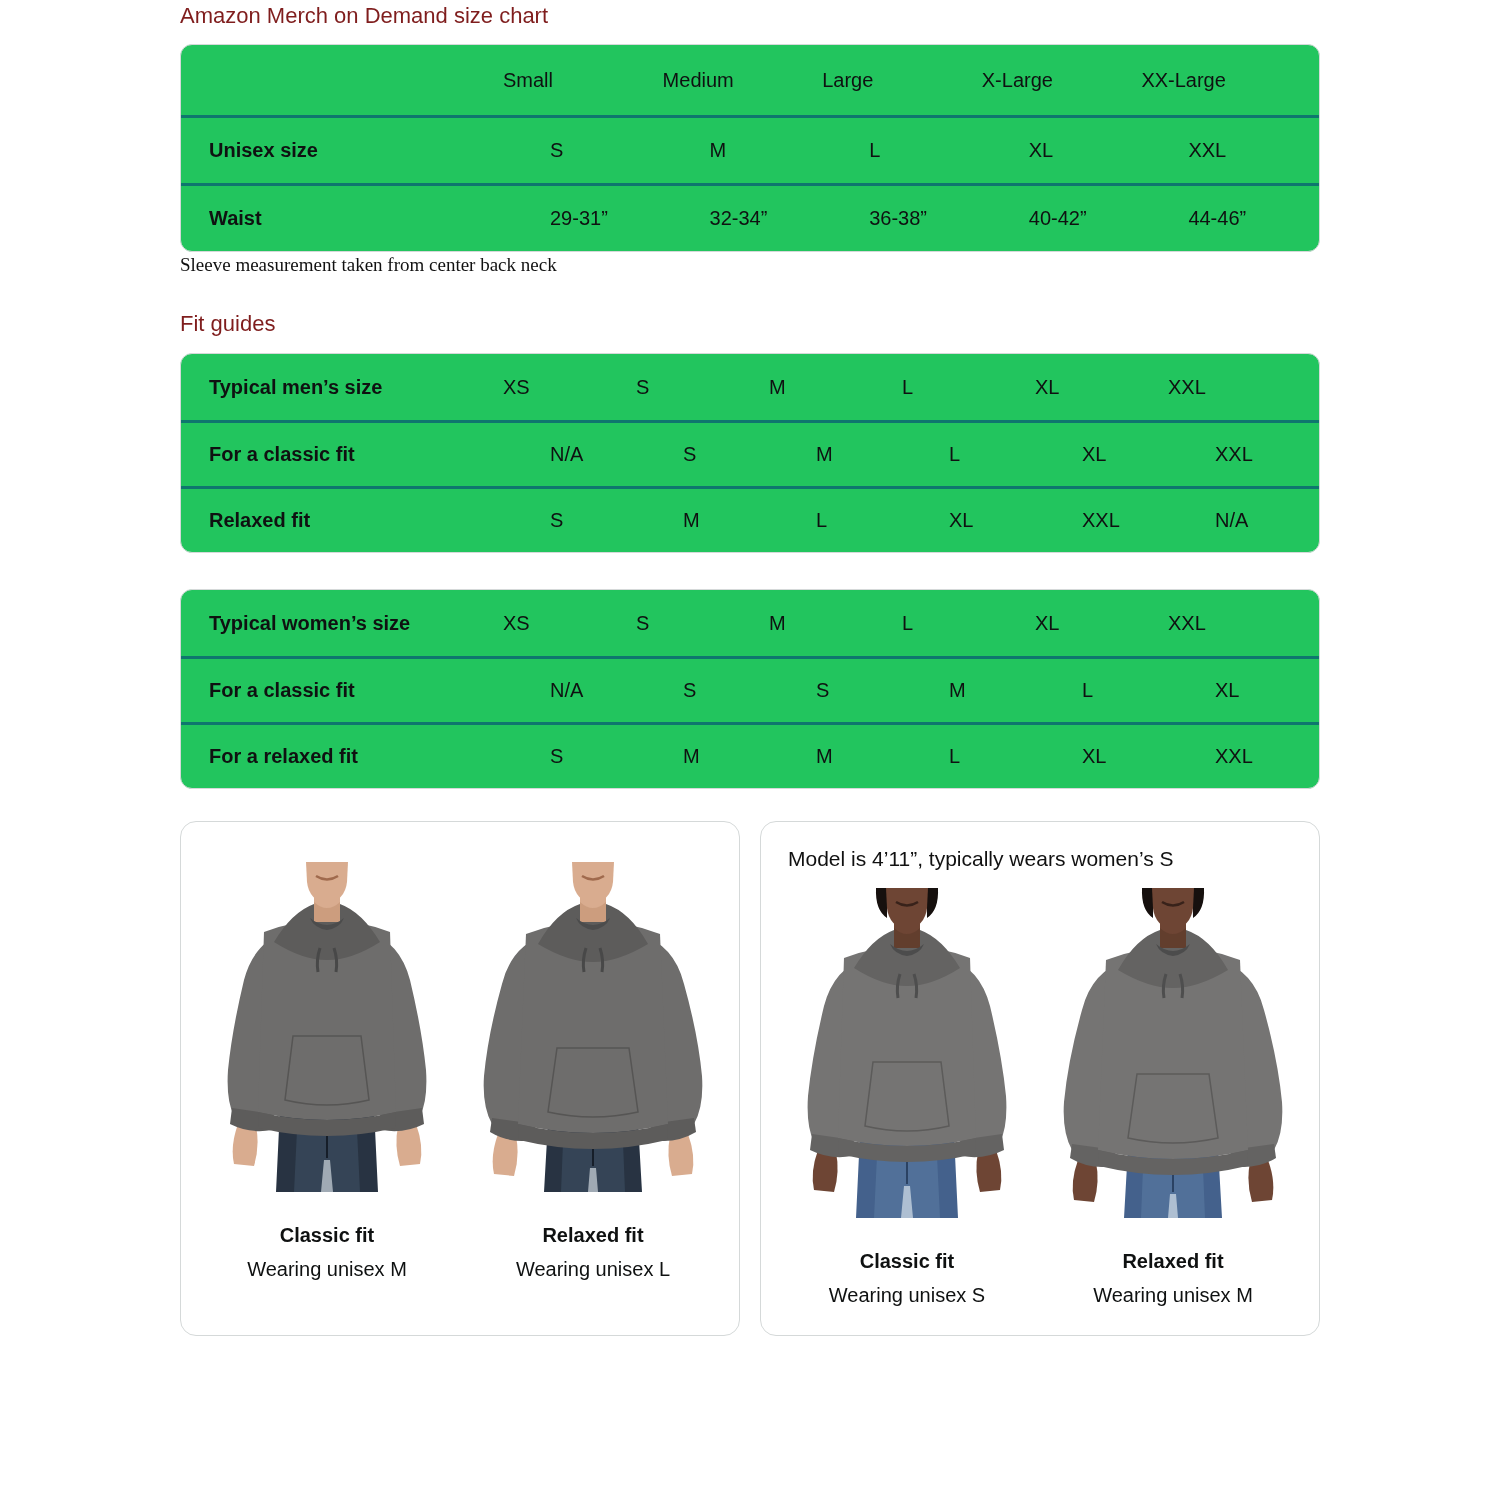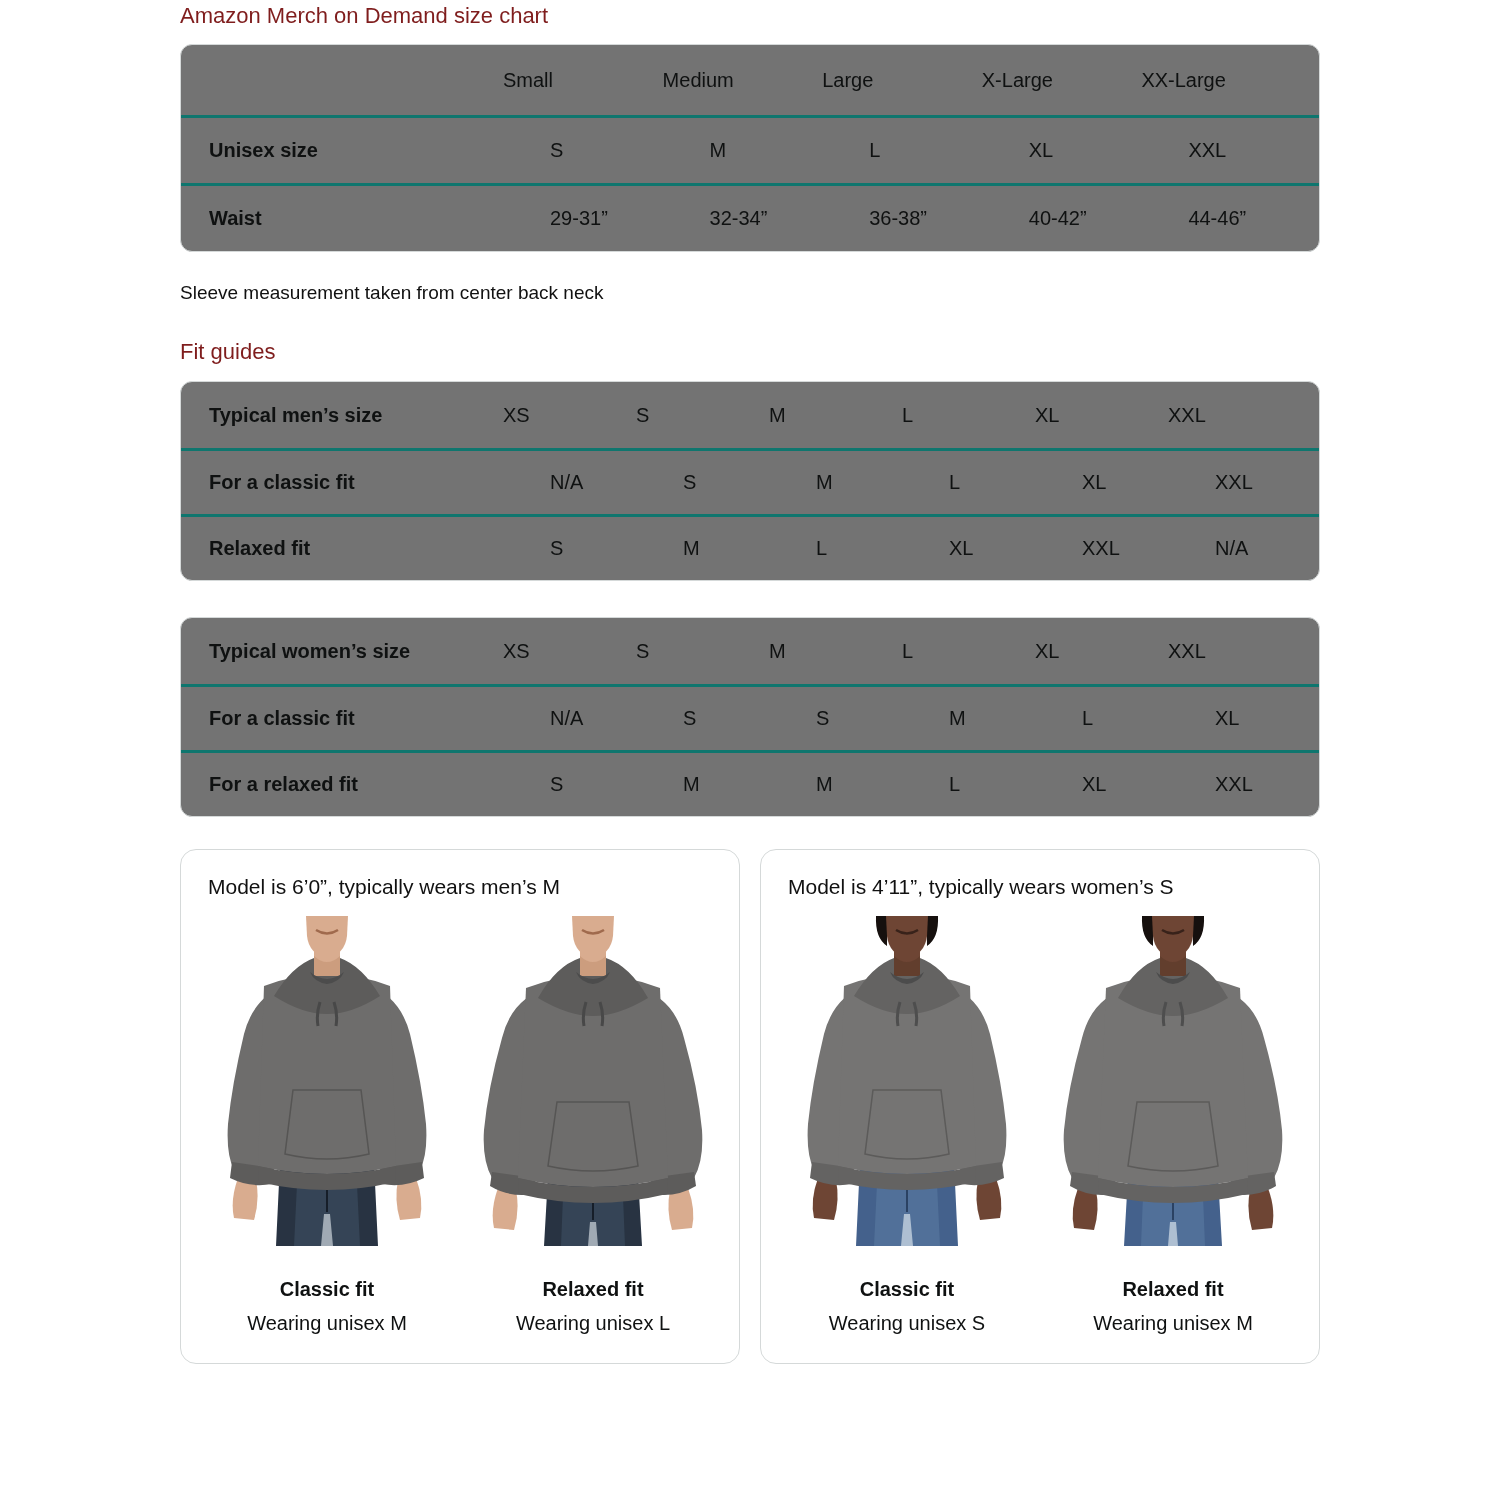--- a/index.html
+++ b/index.html
@@ -15,39 +15,40 @@
     color: #7f1d1d;
     line-height: 27px;
   }
   .page-title { margin-bottom: 15px; }
   .section-heading { margin: 34px 0 16px; }
 
   
   .tbl {
     border: 1px solid #d5d9d9;
     border-radius: 12px;
-    background: #737373;
+    background: #22c55e;
     overflow: hidden;
   }
   .trow {
     display: flex;
     align-items: center;
     min-height: 68px;
     padding: 0 18px 0 28px;
     font-size: 20px;
   }
   .fit-tbl .trow { min-height: 66px; }
   .trow + .trow { border-top: 3px solid #0f766e; gap: 47px; }
   .cell { flex: 1 1 0; text-align: left; padding-right: 6px; }
   .cell.label { flex: 0 0 294px; font-weight: 700; }
   .tbl.womens { margin-top: 36px; }
   .chart-note {
-    margin-top: 30px;
+    margin-top: 2px;
     font-size: 19px;
     color: #111111;
+    font-family: Liberation Serif, serif;
   }
 
   
   .cards { display: flex; gap: 20px; margin-top: 32px; }
   .model-card {
     width: 560px;
     height: 515px;
     border: 1px solid #d5d9d9;
     border-radius: 16px;
     background: #ffffff;
@@ -229,21 +230,20 @@
     <div class="cell">M</div>
     <div class="cell">L</div>
     <div class="cell">XL</div>
     <div class="cell">XXL</div>
   </div>
 </div>
 
 <div class="cards">
 
   <section class="model-card">
-    <div class="card-header">Model is 6’0”, typically wears men’s M</div>
     <div class="figs">
       <div class="fig-col">
         <svg class="model-svg svg-man" viewBox="0 0 250 330">
             <use href="#fig-classic"></use>
           </svg>
         <div class="fit-label">Classic fit</div>
         <div class="wearing-label">Wearing unisex M</div>
       </div>
       <div class="fig-col">
         <svg class="model-svg svg-man" viewBox="0 0 250 330">

